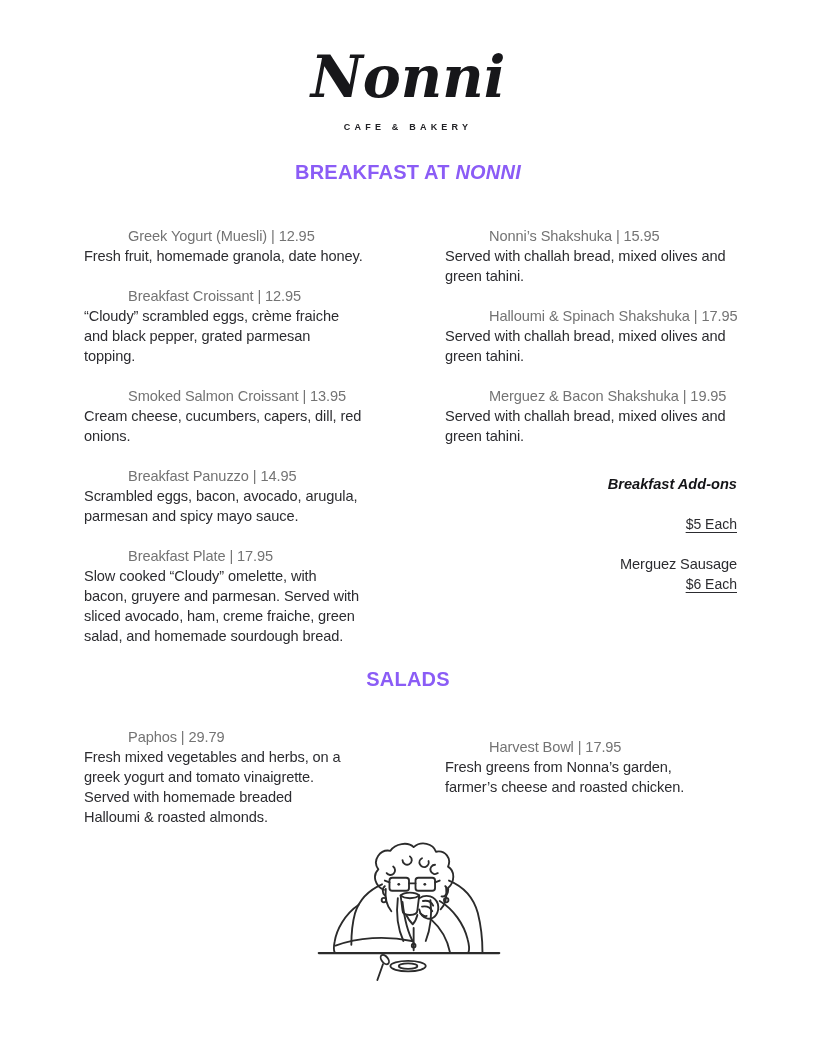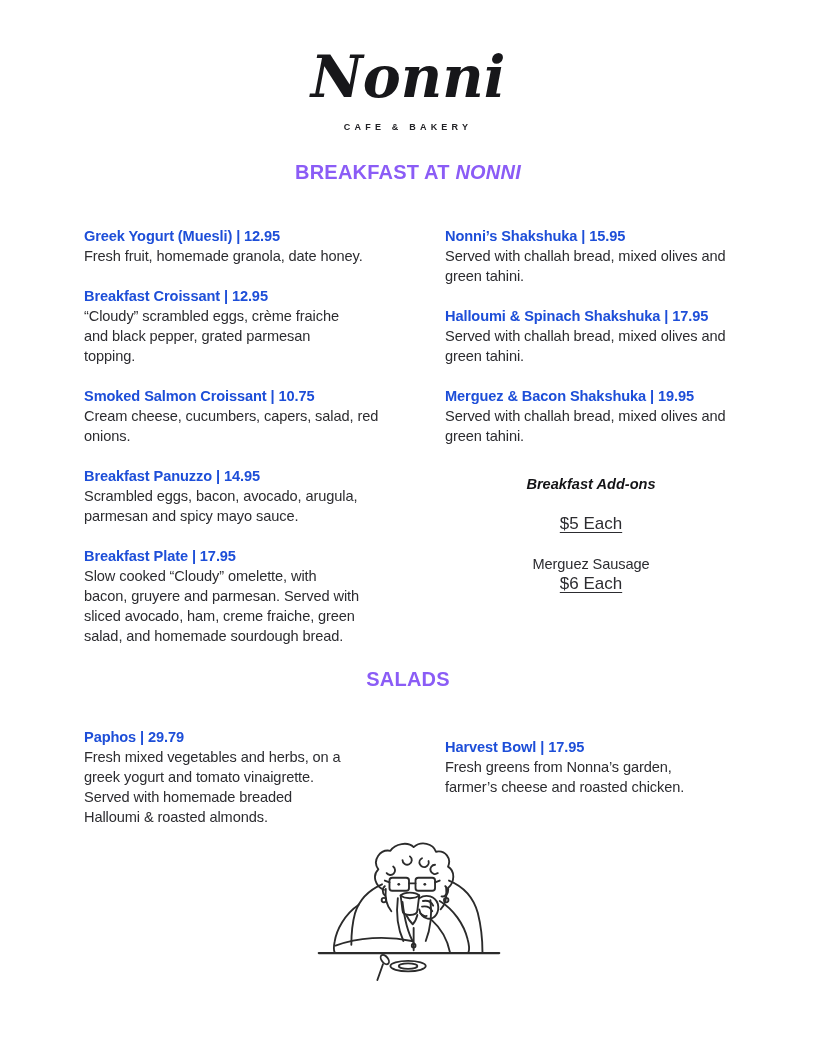--- a/index.html
+++ b/index.html
@@ -58,57 +58,58 @@
   }
   .col-left  { left: 82px; }
   .col-right { left: 443px; }
   .breakfast-col { top: 226px; }
   .salads-col-left  { top: 727px; }
   .salads-col-right { top: 737px; }
 
   .menu-item { margin-bottom: 20px; }
   .item-title {
     font-size: 14.6px;
-    font-weight: 700;
+    font-weight: 400;
     line-height: 20px;
     letter-spacing: -0.1px;
-    color: #1d4ed8;
+    color: #737373;
+    margin-left: 44px;
   }
   .item-desc {
     font-size: 14.6px;
     line-height: 20px;
     letter-spacing: -0.1px;
     color: #2c2c30;
     white-space: pre-line;
   }
 
   
   .addons {
     margin-top: 28px;
     width: 292px;
-    text-align: center;
+    text-align: right;
   }
   .addons-title {
     font-size: 14.6px;
     font-weight: 700;
     font-style: italic;
     line-height: 20px;
     margin-bottom: 20px;
     color: #141417;
   }
   .addon-group { margin-bottom: 20px; }
   .addon-items {
     font-size: 14.6px;
     line-height: 20px;
     letter-spacing: -0.1px;
     color: #2c2c30;
     white-space: pre-line;
   }
   .addon-price {
-    font-size: 17px;
+    font-size: 14px;
     line-height: 20px;
     color: #2c2c30;
     text-decoration: underline;
     text-underline-offset: 2.5px;
   }
 
   
   .illustration {
     position: absolute;
     left: 314px;
@@ -133,22 +134,22 @@
       <h3 class="item-title">Greek Yogurt (Muesli) | 12.95</h3>
       <p class="item-desc">Fresh fruit, homemade granola, date honey.</p>
     </article>
     <article class="menu-item">
       <h3 class="item-title">Breakfast Croissant | 12.95</h3>
       <p class="item-desc">“Cloudy” scrambled eggs, crème fraiche
 and black pepper, grated parmesan
 topping.</p>
     </article>
     <article class="menu-item">
-      <h3 class="item-title">Smoked Salmon Croissant | 10.75</h3>
-      <p class="item-desc">Cream cheese, cucumbers, capers, salad, red
+      <h3 class="item-title">Smoked Salmon Croissant | 13.95</h3>
+      <p class="item-desc">Cream cheese, cucumbers, capers, dill, red
 onions.</p>
     </article>
     <article class="menu-item">
       <h3 class="item-title">Breakfast Panuzzo | 14.95</h3>
       <p class="item-desc">Scrambled eggs, bacon, avocado, arugula,
 parmesan and spicy mayo sauce.</p>
     </article>
     <article class="menu-item">
       <h3 class="item-title">Breakfast Plate | 17.95</h3>
       <p class="item-desc">Slow cooked “Cloudy” omelette, with

